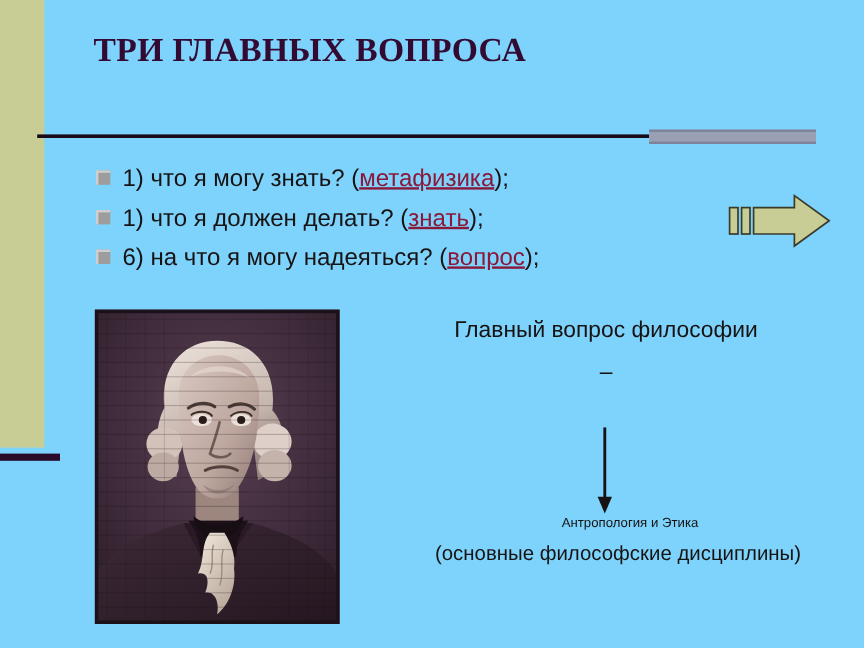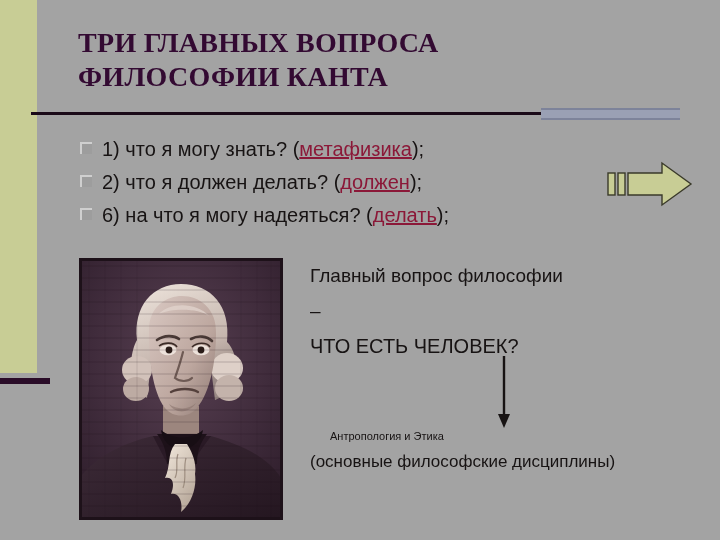--- a/index.html
+++ b/index.html
@@ -4,21 +4,21 @@
 <style>
   html, body {
     margin: 0;
     padding: 0;
     background: #ffffe0;
   }
   #slide {
     position: relative;
     width: 720px;
     height: 540px;
-    background: #a3a3a3;
+    background: #7dd3fc;
     overflow: hidden;
     font-family: "Liberation Sans", sans-serif;
   }
 
   
   .left-band {
     position: absolute;
     left: 0;
     top: 0;
     width: 37px;
@@ -121,20 +121,21 @@
     width: 204px;
     height: 262px;
     background: #3a2636;
     overflow: hidden;
   }
   .portrait svg { display: block; }
 
   
   .rt {
     position: absolute;
+    text-align: center;
     color: #171313;
     font-family: "Liberation Sans", sans-serif;
   }
   .rt-main {
     left: 310px;
     top: 262px;
     width: 390px;
     font-size: 19px;
     line-height: 28px;
   }
@@ -177,41 +178,40 @@
 </head>
 <body>
 
 <div id="slide">
 
   <div class="left-band"></div>
   <div class="left-band-bar"></div>
 
   <div class="title">
     <div>ТРИ ГЛАВНЫХ ВОПРОСА</div>
-    <div>ФИЛОСОФИИ КАНТА</div>
   </div>
 
   <div class="rule-thin"></div>
   <div class="rule-thick"></div>
 
   <div class="bullets">
 
     <div class="bullet-row">
       <span class="bullet-marker"></span>
       <span class="bullet-text"><span>1) что я могу знать? (</span><span class="kw">метафизика</span><span>);</span></span>
     </div>
 
     <div class="bullet-row">
       <span class="bullet-marker"></span>
-      <span class="bullet-text"><span>2) что я должен делать? (</span><span class="kw">должен</span><span>);</span></span>
+      <span class="bullet-text"><span>1) что я должен делать? (</span><span class="kw">знать</span><span>);</span></span>
     </div>
 
     <div class="bullet-row">
       <span class="bullet-marker"></span>
-      <span class="bullet-text"><span>6) на что я могу надеяться? (</span><span class="kw">делать</span><span>);</span></span>
+      <span class="bullet-text"><span>6) на что я могу надеяться? (</span><span class="kw">вопрос</span><span>);</span></span>
     </div>
 
   </div>
 
   <div class="arrow-graphic">
     <svg width="88" height="48" viewBox="0 0 88 48">
       <rect x="2" y="13" width="7" height="22" fill="#c8cd95" stroke="#3a3a2a" stroke-width="1.4"></rect>
       <rect x="12" y="13" width="7" height="22" fill="#c8cd95" stroke="#3a3a2a" stroke-width="1.4"></rect>
       <path d="M22 13 L56 13 L56 3 L85 24 L56 45 L56 35 L22 35 Z" fill="#c8cd95" stroke="#3a3a2a" stroke-width="1.4" stroke-linejoin="miter"></path>
     </svg>
@@ -304,21 +304,20 @@
         <path d="M10 0 L10 262 M26 0 L26 262 M42 0 L42 262 M58 0 L58 262 M178 0 L178 262
                  M192 0 L192 262 M162 0 L162 262"></path>
       </g>
 
       <rect x="0" y="0" width="204" height="262" fill="none" stroke="#1d1119" stroke-width="6"></rect>
     </svg>
   </div>
 
   <div class="rt rt-main">Главный вопрос философии</div>
   <div class="rt rt-dash">–</div>
-  <div class="rt rt-caps">ЧТО ЕСТЬ ЧЕЛОВЕК?</div>
 
   <div class="down-arrow">
     <svg width="32" height="74" viewBox="0 0 32 74">
       <line x1="16" y1="0" x2="16" y2="60" stroke="#171313" stroke-width="2.4"></line>
       <path d="M16 72 L10 58 L22 58 Z" fill="#171313"></path>
     </svg>
   </div>
 
   <div class="rt rt-disc">Антропология и Этика</div>
   <div class="rt rt-sub">(основные философские дисциплины)</div>

